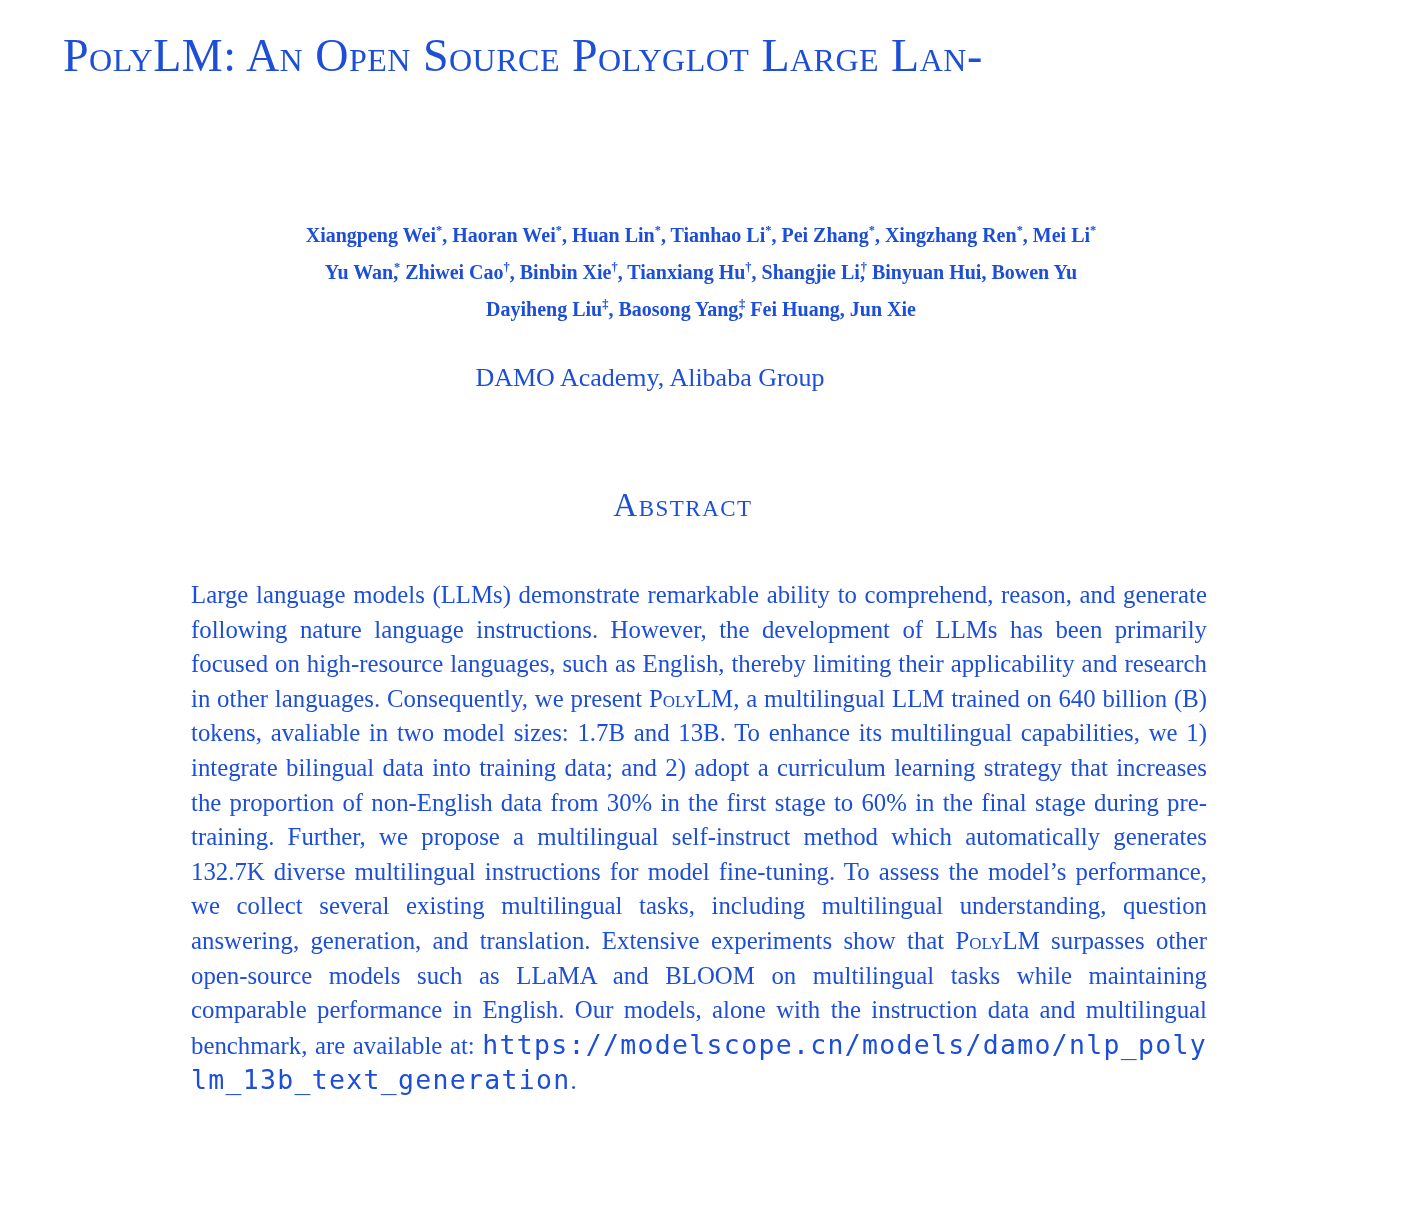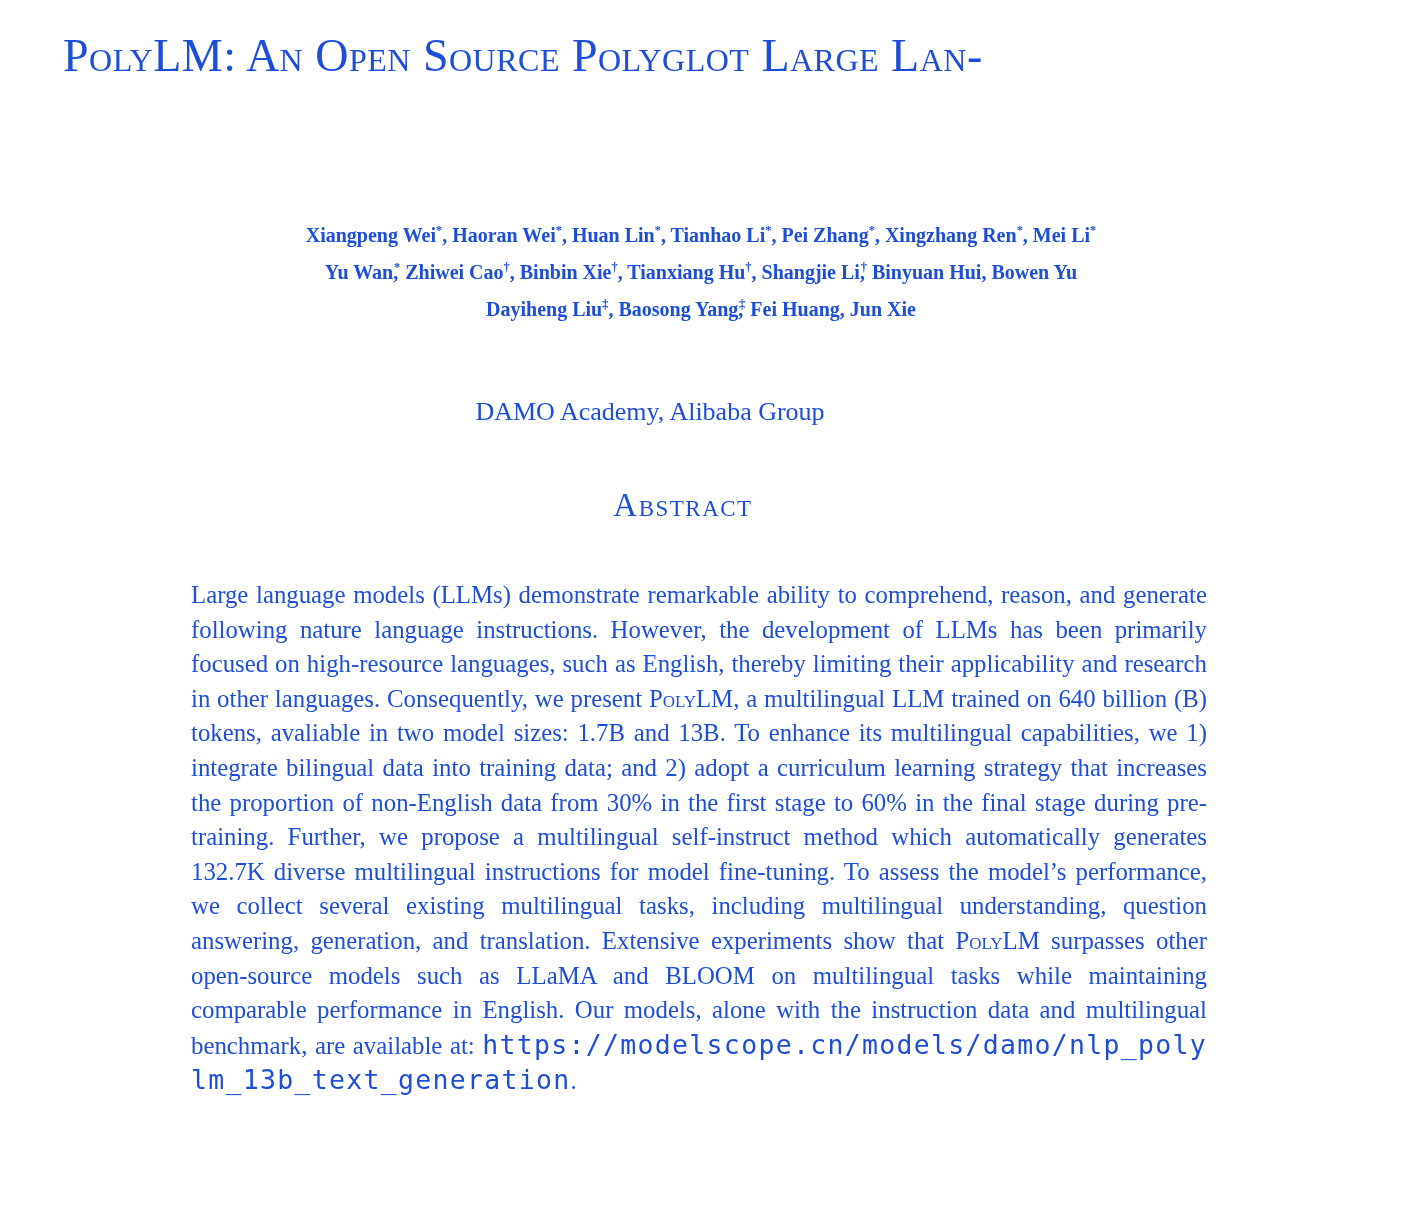--- a/index.html
+++ b/index.html
@@ -48,21 +48,20 @@
   .authors sup.over { margin-left: -0.34em; }
   .affiliation {
     position: absolute;
     left: 0;
     top: 362px;
     width: 1300px;
     text-align: center;
     font-size: 26px;
     line-height: 32px;
     font-weight: 400;
-    margin-top: 34px;
   }
   .abs-heading {
     position: absolute;
     left: 175px;
     top: 487px;
     width: 1016px;
     text-align: center;
     font-size: 33px;
     font-variant: small-caps;
     letter-spacing: 1.5px;

